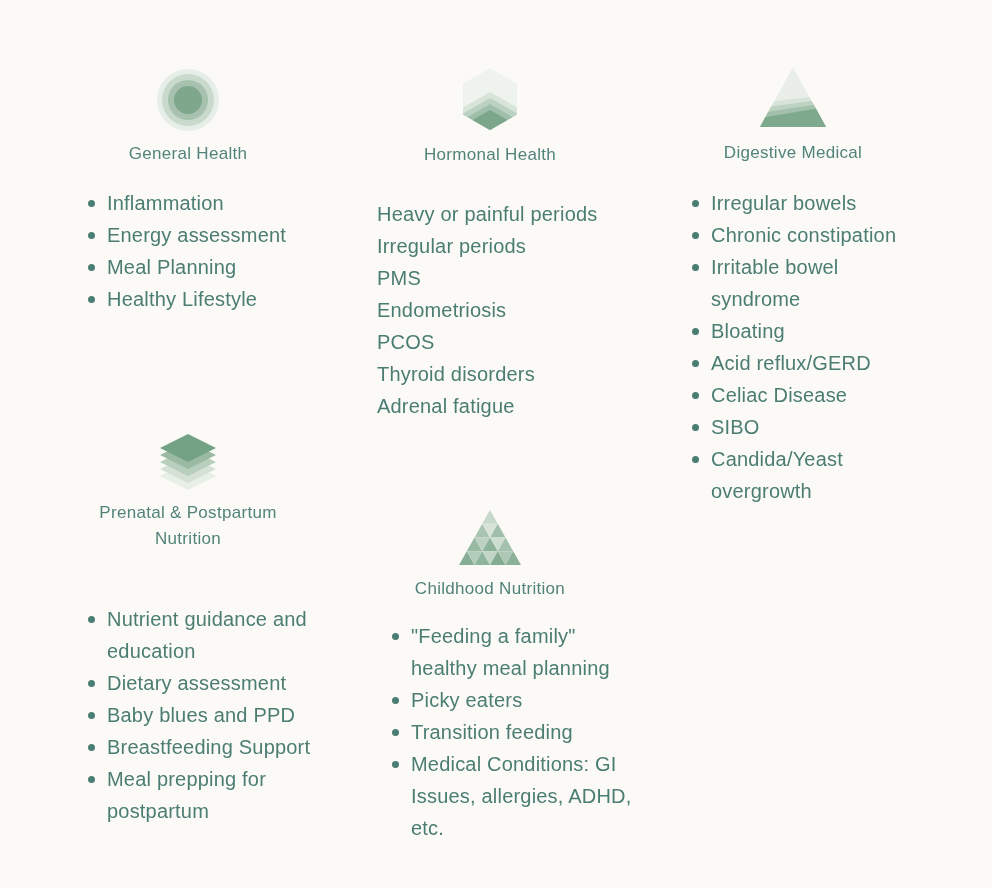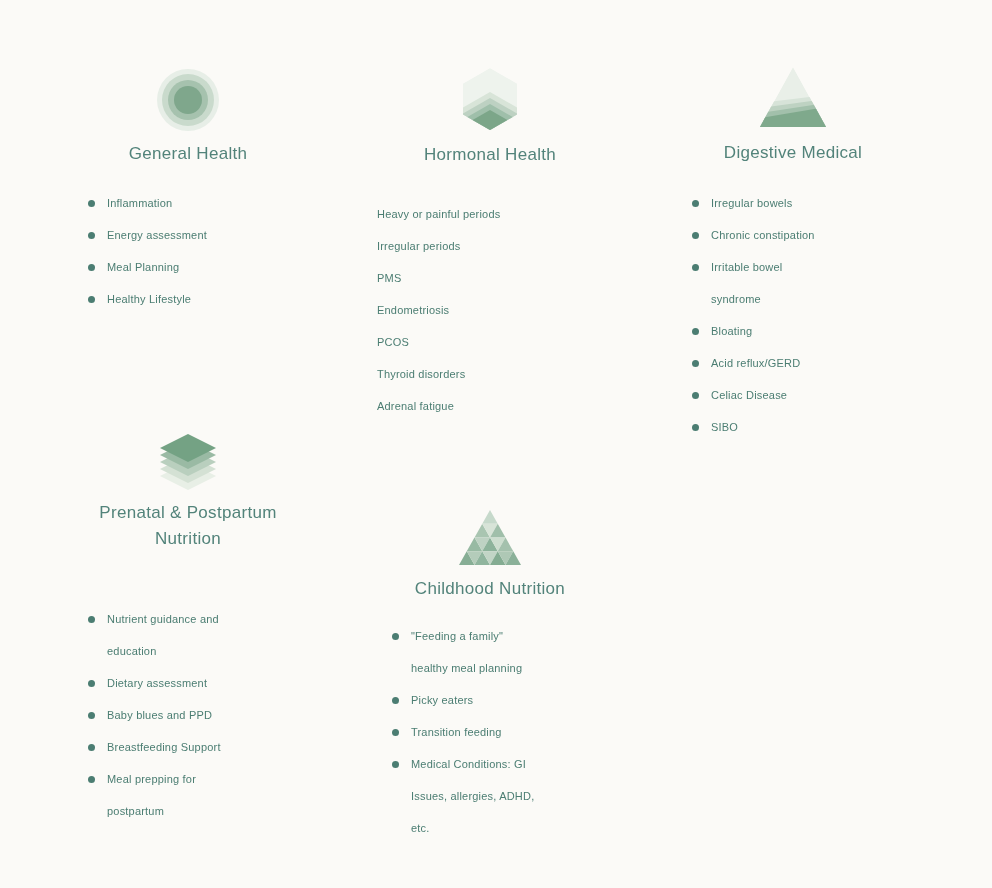--- a/index.html
+++ b/index.html
@@ -34,21 +34,21 @@
   }
   .section-title.two-line { line-height: 26px; }
   ul.topics {
     margin: 0;
     padding: 0;
     list-style: none;
     text-align: left;
   }
   ul.topics li {
     position: relative;
-    font-size: 11px;
+    font-size: 20px;
     line-height: 32px;
     letter-spacing: 0.2px;
     color: #4b7d72;
     white-space: pre-line;
   }
   ul.topics.bulleted li::before {
     content: "";
     position: absolute;
     left: -19px;
     top: 12.5px;
@@ -150,20 +150,22 @@
     <div class="section-title">Digestive Medical</div>
     <ul class="topics bulleted">
         <li>Irregular bowels</li>
         <li>Chronic constipation</li>
         <li>Irritable bowel
 syndrome</li>
         <li>Bloating</li>
         <li>Acid reflux/GERD</li>
         <li>Celiac Disease</li>
         <li>SIBO</li>
+        <li>Candida/Yeast
+overgrowth</li>
       </ul>
   </div>
 
   <div class="section" id="sec-prenatal">
     <div class="icon-wrap">
       <svg width="64" height="60" viewBox="0 0 64 60" aria-hidden="true">
         <polygon points="32,30 60,44 32,58 4,44" fill="#e8efe6"></polygon>
         <polygon points="32,23 60,37 32,51 4,37" fill="#d4e1d4"></polygon>
         <polygon points="32,16 60,30 32,44 4,30" fill="#b9cfbe"></polygon>
         <polygon points="32,9 60,23 32,37 4,23" fill="#9abaa4"></polygon>

